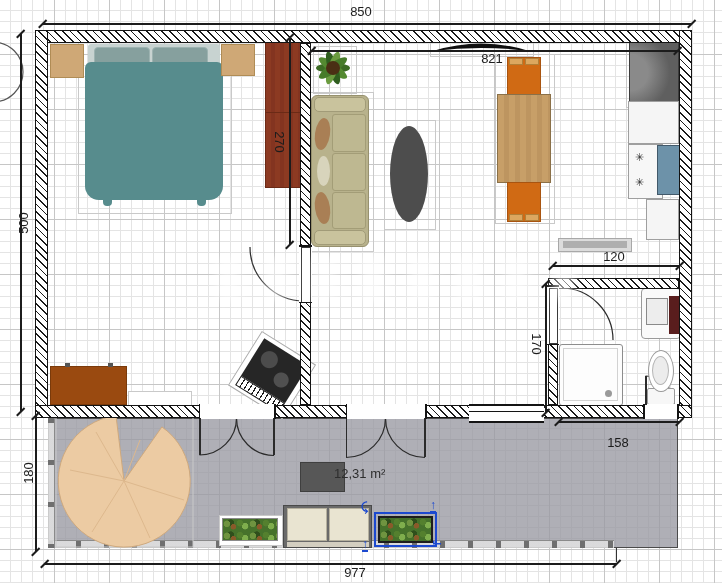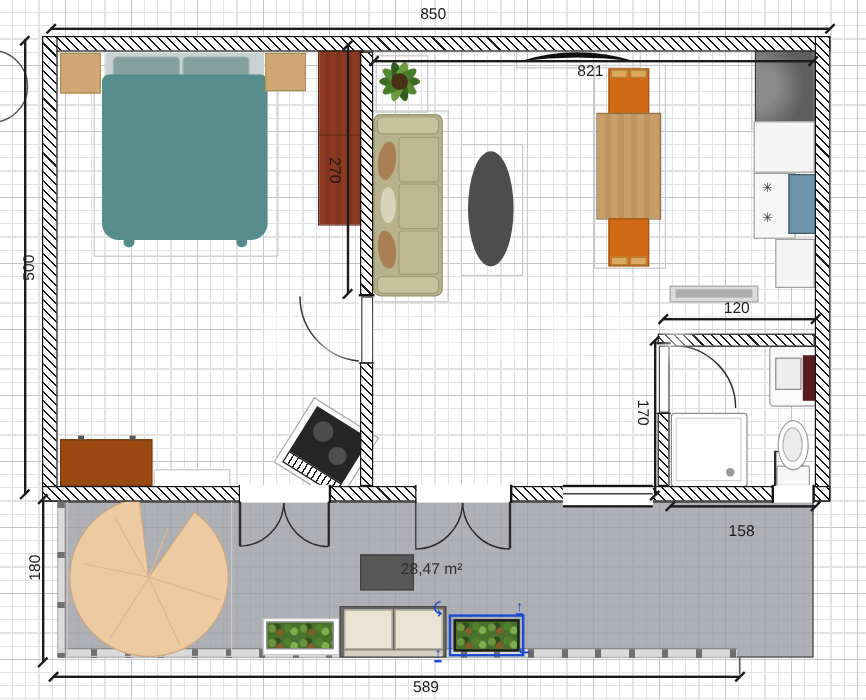--- a/index.html
+++ b/index.html
@@ -178,21 +178,21 @@
   <div class="jamb" style="left:345.5px;top:404px;width:1.5px;height:15px;"></div>
   <div class="jamb" style="left:425px;top:404px;width:1.5px;height:15px;"></div>
   <div class="jamb" style="left:643px;top:404px;width:1.5px;height:15px;"></div>
   <div class="jamb" style="left:677px;top:404px;width:1.5px;height:15px;"></div>
   <div class="jamb" style="left:299px;top:245px;width:13px;height:1.5px;"></div>
   <div class="jamb" style="left:299px;top:301.5px;width:13px;height:1.5px;"></div>
   <div class="jamb" style="left:547px;top:285px;width:12px;height:1.5px;"></div>
   <div class="jamb" style="left:547px;top:343.5px;width:12px;height:1.5px;"></div>
 
   <div class="abs" style="left:300px;top:462px;width:45px;height:30px;background:#575757;border:1px solid #3f3f3f;"></div>
-  <div class="abs dimtxt" style="left:334px;top:467px;width:70px;text-align:left;color:#2e2e2e;">28,47 m²</div>
+  <div class="abs dimtxt" style="left:334px;top:467px;width:70px;text-align:left;color:#2e2e2e;">12,31 m²</div>
 
   <div class="obox" style="left:219px;top:515px;width:62px;height:29px;background:#fff;"></div>
   <div class="abs" style="left:222px;top:518px;width:56px;height:23px;border:1px solid #8a8a8a;
        background:radial-gradient(circle at 15% 40%,#6f9440 0 3px,transparent 3.5px),radial-gradient(circle at 40% 65%,#8a5a2a 0 2.5px,transparent 3px),radial-gradient(circle at 65% 35%,#54802e 0 3px,transparent 3.5px),radial-gradient(circle at 85% 60%,#7fae4d 0 3px,transparent 3.5px),radial-gradient(circle at 30% 30%,#2f4f1c 0 3px,transparent 3.5px),#46722b;background-size:26px 12px;"></div>
 
   <div class="abs" style="left:283px;top:505px;width:89px;height:43px;background:#6a6a6a;border:1px solid #4a4a4a;">
     <div class="abs" style="left:3px;top:2px;width:40px;height:33px;background:#e9e4d1;border:1px solid #b5b09e;"></div>
     <div class="abs" style="left:45px;top:2px;width:40px;height:33px;background:#e9e4d1;border:1px solid #b5b09e;"></div>
     <div class="abs" style="left:3px;top:36px;width:82px;height:5px;background:#d3cec0;"></div>
   </div>
@@ -245,15 +245,15 @@
 
   <div class="dimline" style="left:35px;top:415px;width:1.5px;height:137px;"></div>
   <div class="sl" style="left:30px;top:415px;"></div>
   <div class="sl" style="left:30px;top:551px;"></div>
   <div class="dimtxt rotm90" style="left:7px;top:466px;">180</div>
 
   <div class="dimline" style="left:44px;top:563px;width:573px;height:1.5px;"></div>
   <div class="sl" style="left:39px;top:563px;"></div>
   <div class="sl" style="left:611px;top:563px;"></div>
   <div class="abs" style="left:616px;top:548px;width:1px;height:14px;background:#333;"></div>
-  <div class="dimtxt" style="left:333px;top:566px;">589</div>
+  <div class="dimtxt" style="left:333px;top:566px;">977</div>
 
 </div>
 
 </body></html>

